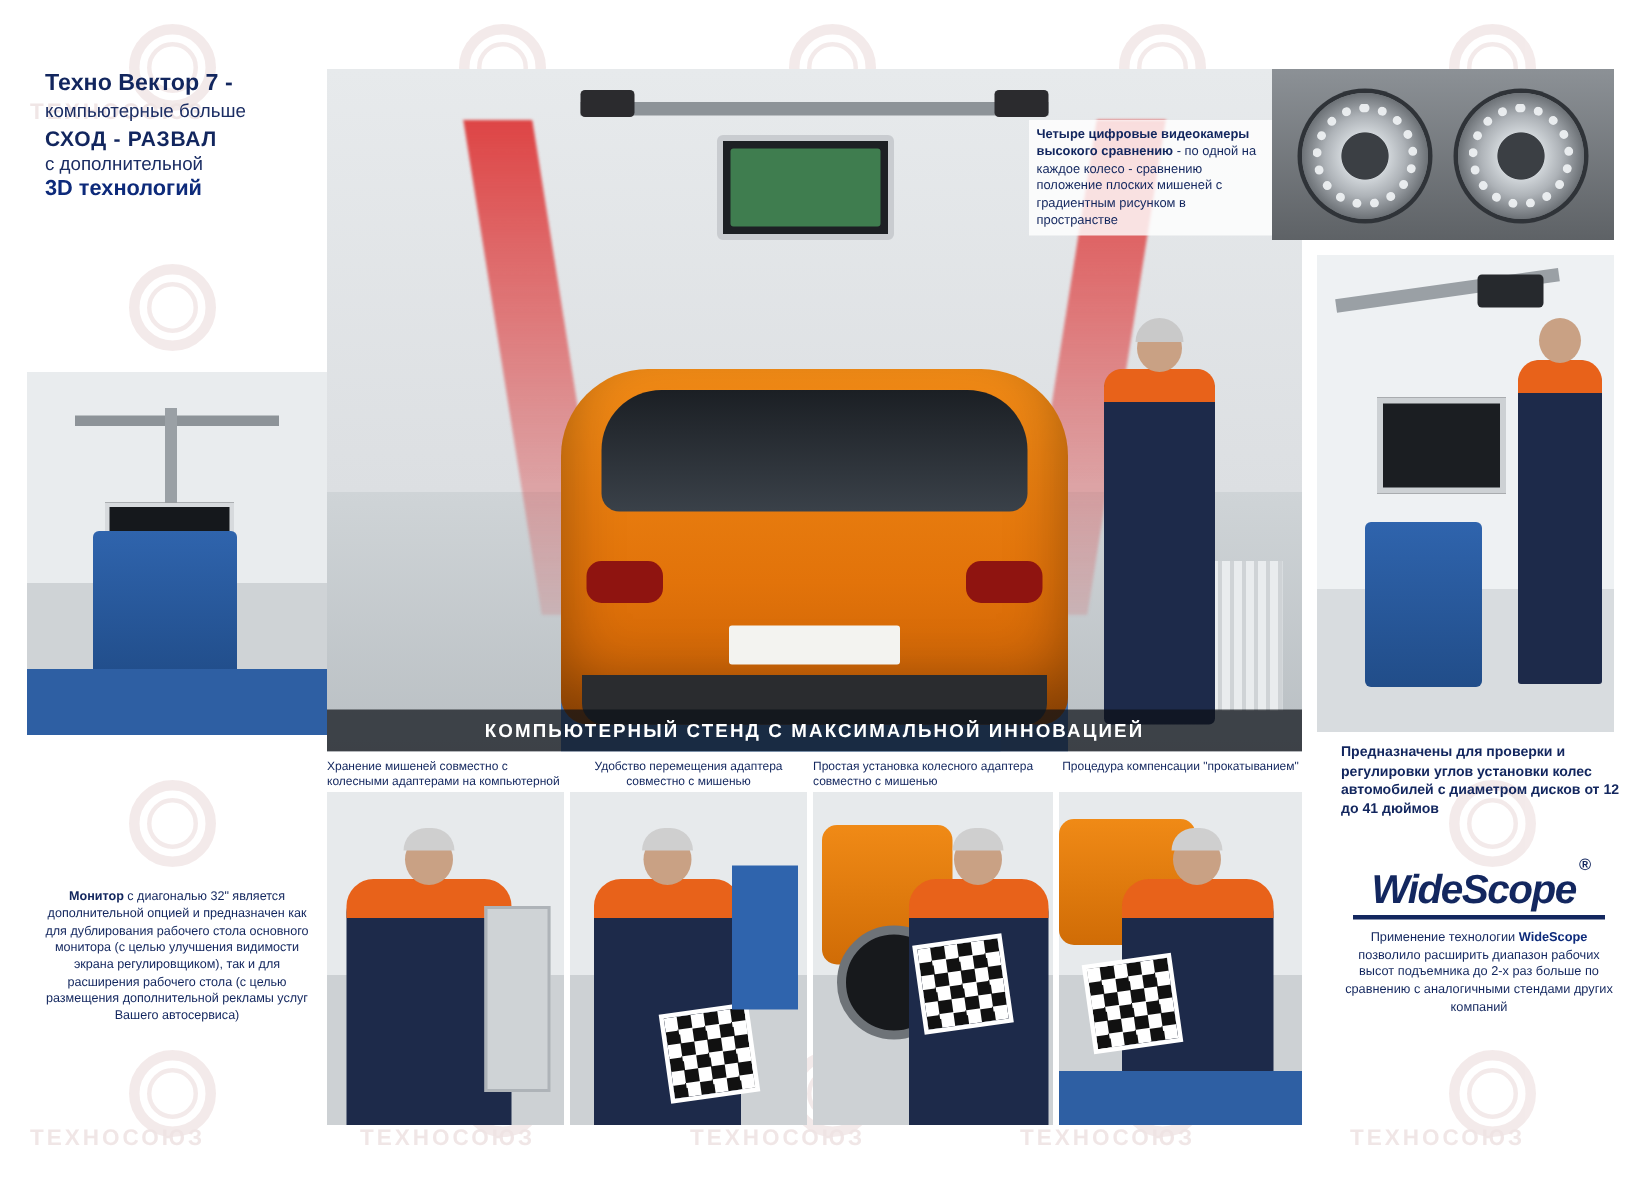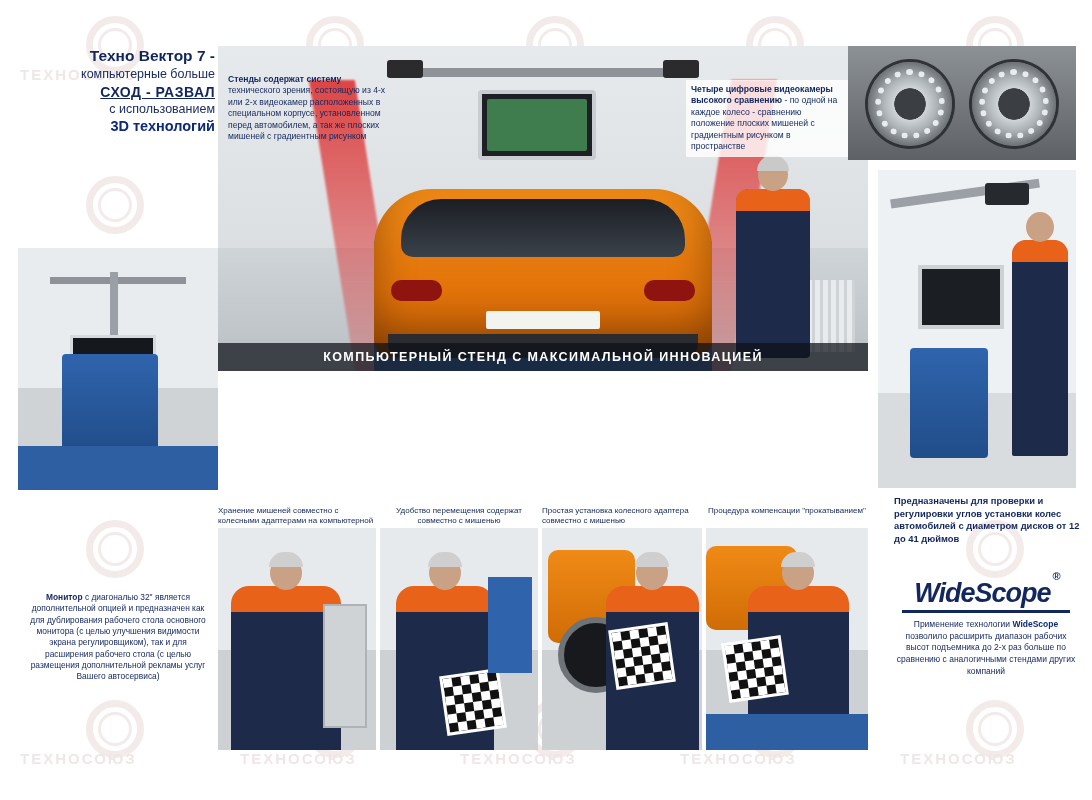--- a/index.html
+++ b/index.html
@@ -34,32 +34,32 @@
     content:"";position:absolute;inset:5px;border-radius:50%;
     border:3px solid #f2e7e7;
   }
 
   
   .page{position:absolute;inset:0;}
 
   
   .title-block{
     position:absolute;left:30px;top:46px;width:185px;
-    text-align:right;color:#12265e;
+    text-align:left;color:#12265e;
   }
   .title-main{font-size:15.5px;font-weight:bold;line-height:1.25;}
   .title-sub{font-size:12.5px;line-height:1.45;color:#1b2d63;}
-  .title-big{font-size:14px;font-weight:bold;letter-spacing:.5px;text-decoration:underline;}
+  .title-big{font-size:14px;font-weight:bold;letter-spacing:.5px;}
   .title-accent2{font-size:14.5px;font-weight:bold;color:#0d2a7a;}
 
   
   .photo{position:absolute;overflow:hidden;background:#b9bcc0;}
 
   
-  .hero{left:218px;top:46px;width:650px;height:325px;
+  .hero{left:218px;top:46px;width:650px;height:455px;
         background:linear-gradient(#dfe3e6 0%,#d3d7da 45%,#c8ccd0 100%);}
   .hero-wall{position:absolute;left:0;top:0;width:100%;height:62%;
         background:linear-gradient(#e7eaec,#dcdfe2);}
   .hero-floor{position:absolute;left:0;top:62%;width:100%;height:38%;
         background:linear-gradient(#cfd4d7,#b9bfc3);}
   .lift{position:absolute;left:24%;top:60%;width:52%;height:40%;
         background:#2e5fa3;opacity:.85;}
   .lift2{position:absolute;left:31%;top:70%;width:38%;height:30%;
         background:#3a6fb5;}
   .beam{position:absolute;left:26%;top:22px;width:48%;height:9px;background:#8d9398;}
@@ -204,21 +204,21 @@
   <div class="wm" style="left:680px;top:750px">ТЕХНОСОЮЗ</div>
   <div class="wm" style="left:900px;top:750px">ТЕХНОСОЮЗ</div>
 </div>
 
 <div class="page">
 
   <div class="title-block">
     <div class="title-main">Техно Вектор 7 -</div>
     <div class="title-sub">компьютерные больше</div>
     <div class="title-big">СХОД - РАЗВАЛ</div>
-    <div class="title-sub">с использованием</div>
+    <div class="title-sub">с дополнительной</div>
     <div class="title-accent2">3D технологий</div>
   </div>
 
   <div class="photo hero">
     <div class="hero-wall"></div>
     <div class="hero-floor"></div>
     <div class="beam"></div>
     <div class="cam" style="left:26%;top:14px"></div>
     <div class="cam" style="right:26%;top:14px"></div>
     <div class="monitor">
@@ -237,24 +237,20 @@
     </div>
     <div class="radiator"></div>
     <div class="person" style="right:9%;top:44%;height:52%;width:74px">
       <div class="shoulder"></div>
       <div class="head"></div>
       <div class="hair"></div>
     </div>
     <div class="hero-banner">КОМПЬЮТЕРНЫЙ СТЕНД С  МАКСИМАЛЬНОЙ ИННОВАЦИЕЙ</div>
   </div>
 
-  <div class="cap-box cap-top-left">
-    <span class="cap-title">Стенды содержат систему</span>
-    <span>технического зрения, состоящую из 4-х или 2-х видеокамер расположенных в специальном корпусе, установленном перед автомобилем, а так же плоских мишеней с градиентным рисунком</span>
-  </div>
 
   <div class="cap-box cap-top-right">
     <span class="cap-title">Четыре цифровые видеокамеры высокого сравнению</span>
     <span>- по одной на каждое колесо - сравнению положение плоских мишеней с градиентным рисунком в пространстве</span>
   </div>
 
   <div class="photo leds">
     <div class="ledring" style="left:20px;top:16px;width:84px;height:84px"></div>
     <div class="ledring" style="left:124px;top:16px;width:84px;height:84px"></div>
   </div>
@@ -280,21 +276,21 @@
     <div class="rp-cab"></div>
     <div class="rp-person">
       <div class="sh" style="position:absolute;left:0;top:0;width:100%;height:22px;background:#e8621a;border-radius:14px 14px 0 0"></div>
       <div style="position:absolute;left:50%;top:-28px;transform:translateX(-50%);width:28px;height:30px;border-radius:50%;background:#c9a184"></div>
     </div>
   </div>
 
   <div class="cap-box cap-right-under">Предназначены для проверки и регулировки углов установки колес автомобилей с диаметром дисков от 12 до 41 дюймов</div>
 
   <div class="bcap bcap1">Хранение мишеней совместно с колесными адаптерами на компьютерной стойке</div>
-  <div class="bcap bcap2">Удобство перемещения содержат совместно с мишенью</div>
+  <div class="bcap bcap2">Удобство перемещения адаптера совместно с мишенью</div>
   <div class="bcap bcap3">Простая установка колесного адаптера совместно с мишенью</div>
   <div class="bcap bcap4">Процедура компенсации "прокатыванием"</div>
 
   <div class="photo bp bp1">
     <div class="room"></div>
     <div class="worker" style="left:8%;width:70%">
         <div class="sh"></div>
         <div class="hd"></div>
         <div class="hr"></div>
       </div>

